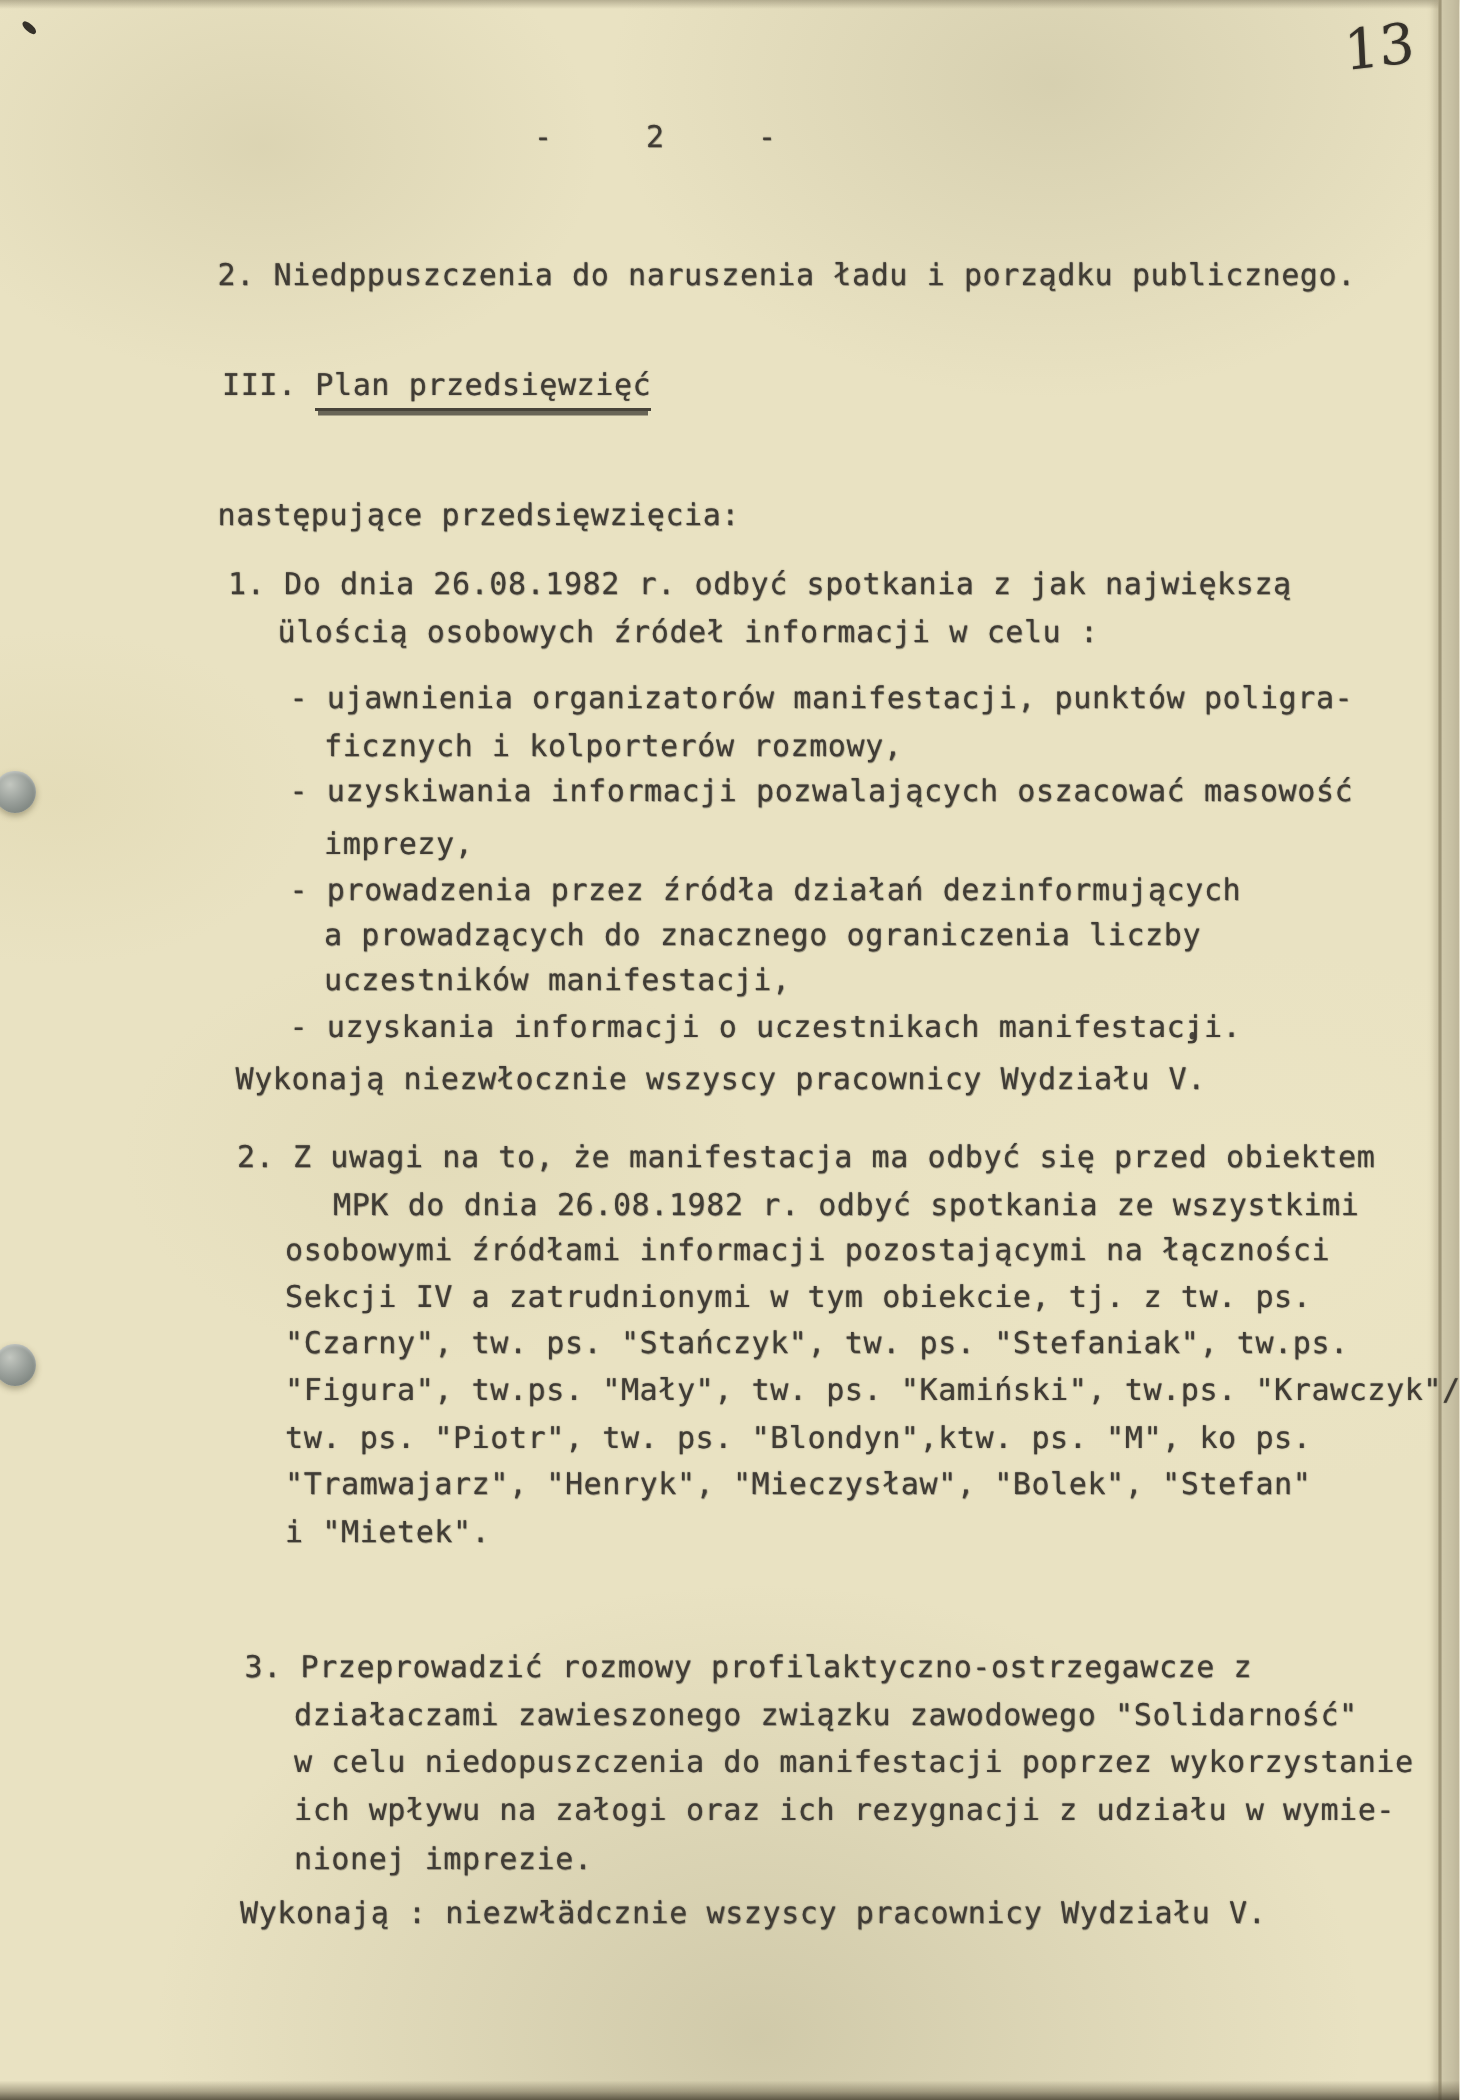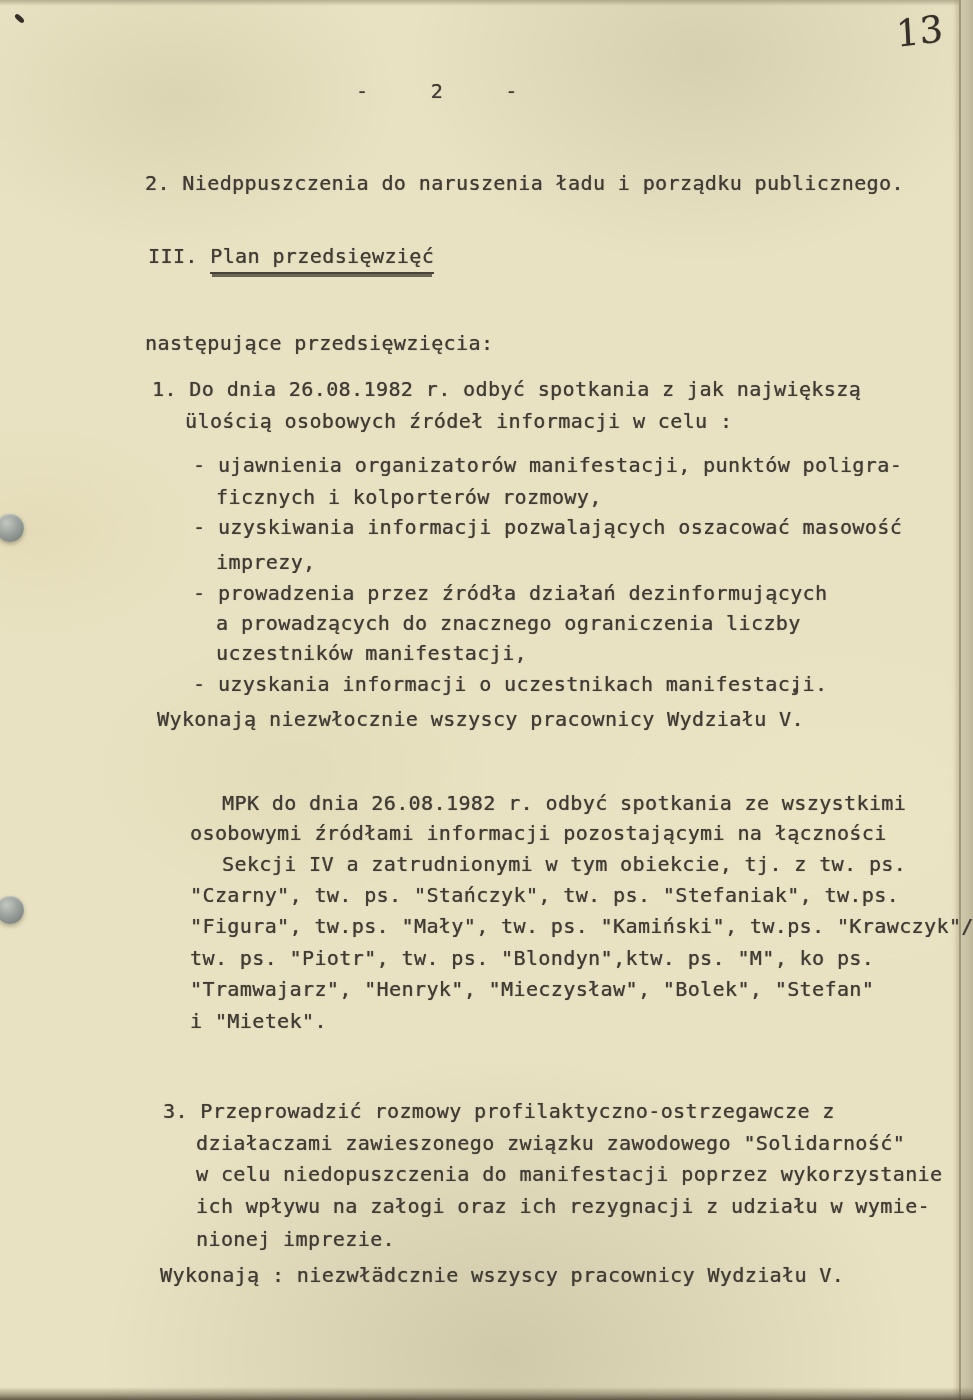--- a/index.html
+++ b/index.html
@@ -95,23 +95,24 @@
   <div class="tline" style="left:193px;top:452px;">- ujawnienia organizatorów manifestacji, punktów poligra-</div>
   <div class="tline" style="left:216px;top:484px;">ficznych i kolporterów rozmowy,</div>
   <div class="tline" style="left:193px;top:514px;">- uzyskiwania informacji pozwalających oszacować masowość</div>
   <div class="tline" style="left:216px;top:549px;">imprezy,</div>
   <div class="tline" style="left:193px;top:580px;">- prowadzenia przez źródła działań dezinformujących</div>
   <div class="tline" style="left:216px;top:640px;">uczestników manifestacji,</div>
   <div class="tline" style="left:216px;top:610px;">a prowadzących do znacznego ograniczenia liczby</div>
   <div class="tline" style="left:193px;top:671px;text-align:center;">- uzyskania informacji o uczestnikach manifestacji.</div>
   <div class="tline" style="left:157px;top:706px;">Wykonają niezwłocznie wszyscy pracownicy Wydziału V.</div>
 
+  <div class="tline" style="left:158px;top:758px;">2. Z uwagi na to, że manifestacja ma odbyć się przed obiektem</div>
   <div class="tline" style="left:190px;top:790px;padding-left:32px;">MPK do dnia 26.08.1982 r. odbyć spotkania ze wszystkimi</div>
   <div class="tline" style="left:190px;top:820px;">osobowymi źródłami informacji pozostającymi na łączności</div>
-  <div class="tline" style="left:190px;top:851px;margin-left:32px;">Sekcji IV a zatrudnionymi w tym obiekcie, tj. z tw. ps.</div>
+  <div class="tline" style="left:190px;top:851px;">Sekcji IV a zatrudnionymi w tym obiekcie, tj. z tw. ps.</div>
   <div class="tline" style="left:190px;top:882px;">"Czarny", tw. ps. "Stańczyk", tw. ps. "Stefaniak", tw.ps.</div>
   <div class="tline" style="left:190px;top:913px;">"Figura", tw.ps. "Mały", tw. ps. "Kamiński", tw.ps. "Krawczyk"/</div>
   <div class="tline" style="left:190px;top:945px;">tw. ps. "Piotr", tw. ps. "Blondyn",ktw. ps. "M", ko ps.</div>
   <div class="tline" style="left:190px;top:976px;">"Tramwajarz", "Henryk", "Mieczysław", "Bolek", "Stefan"</div>
   <div class="tline" style="left:190px;top:1008px;">i "Mietek".</div>
 
   <div class="tline" style="left:163px;top:1098px;">3. Przeprowadzić rozmowy profilaktyczno-ostrzegawcze z</div>
   <div class="tline" style="left:196px;top:1130px;">działaczami zawieszonego związku zawodowego "Solidarność"</div>
   <div class="tline" style="left:196px;top:1161px;">w celu niedopuszczenia do manifestacji poprzez wykorzystanie</div>
   <div class="tline" style="left:196px;top:1193px;">ich wpływu na załogi oraz ich rezygnacji z udziału w wymie-</div>

